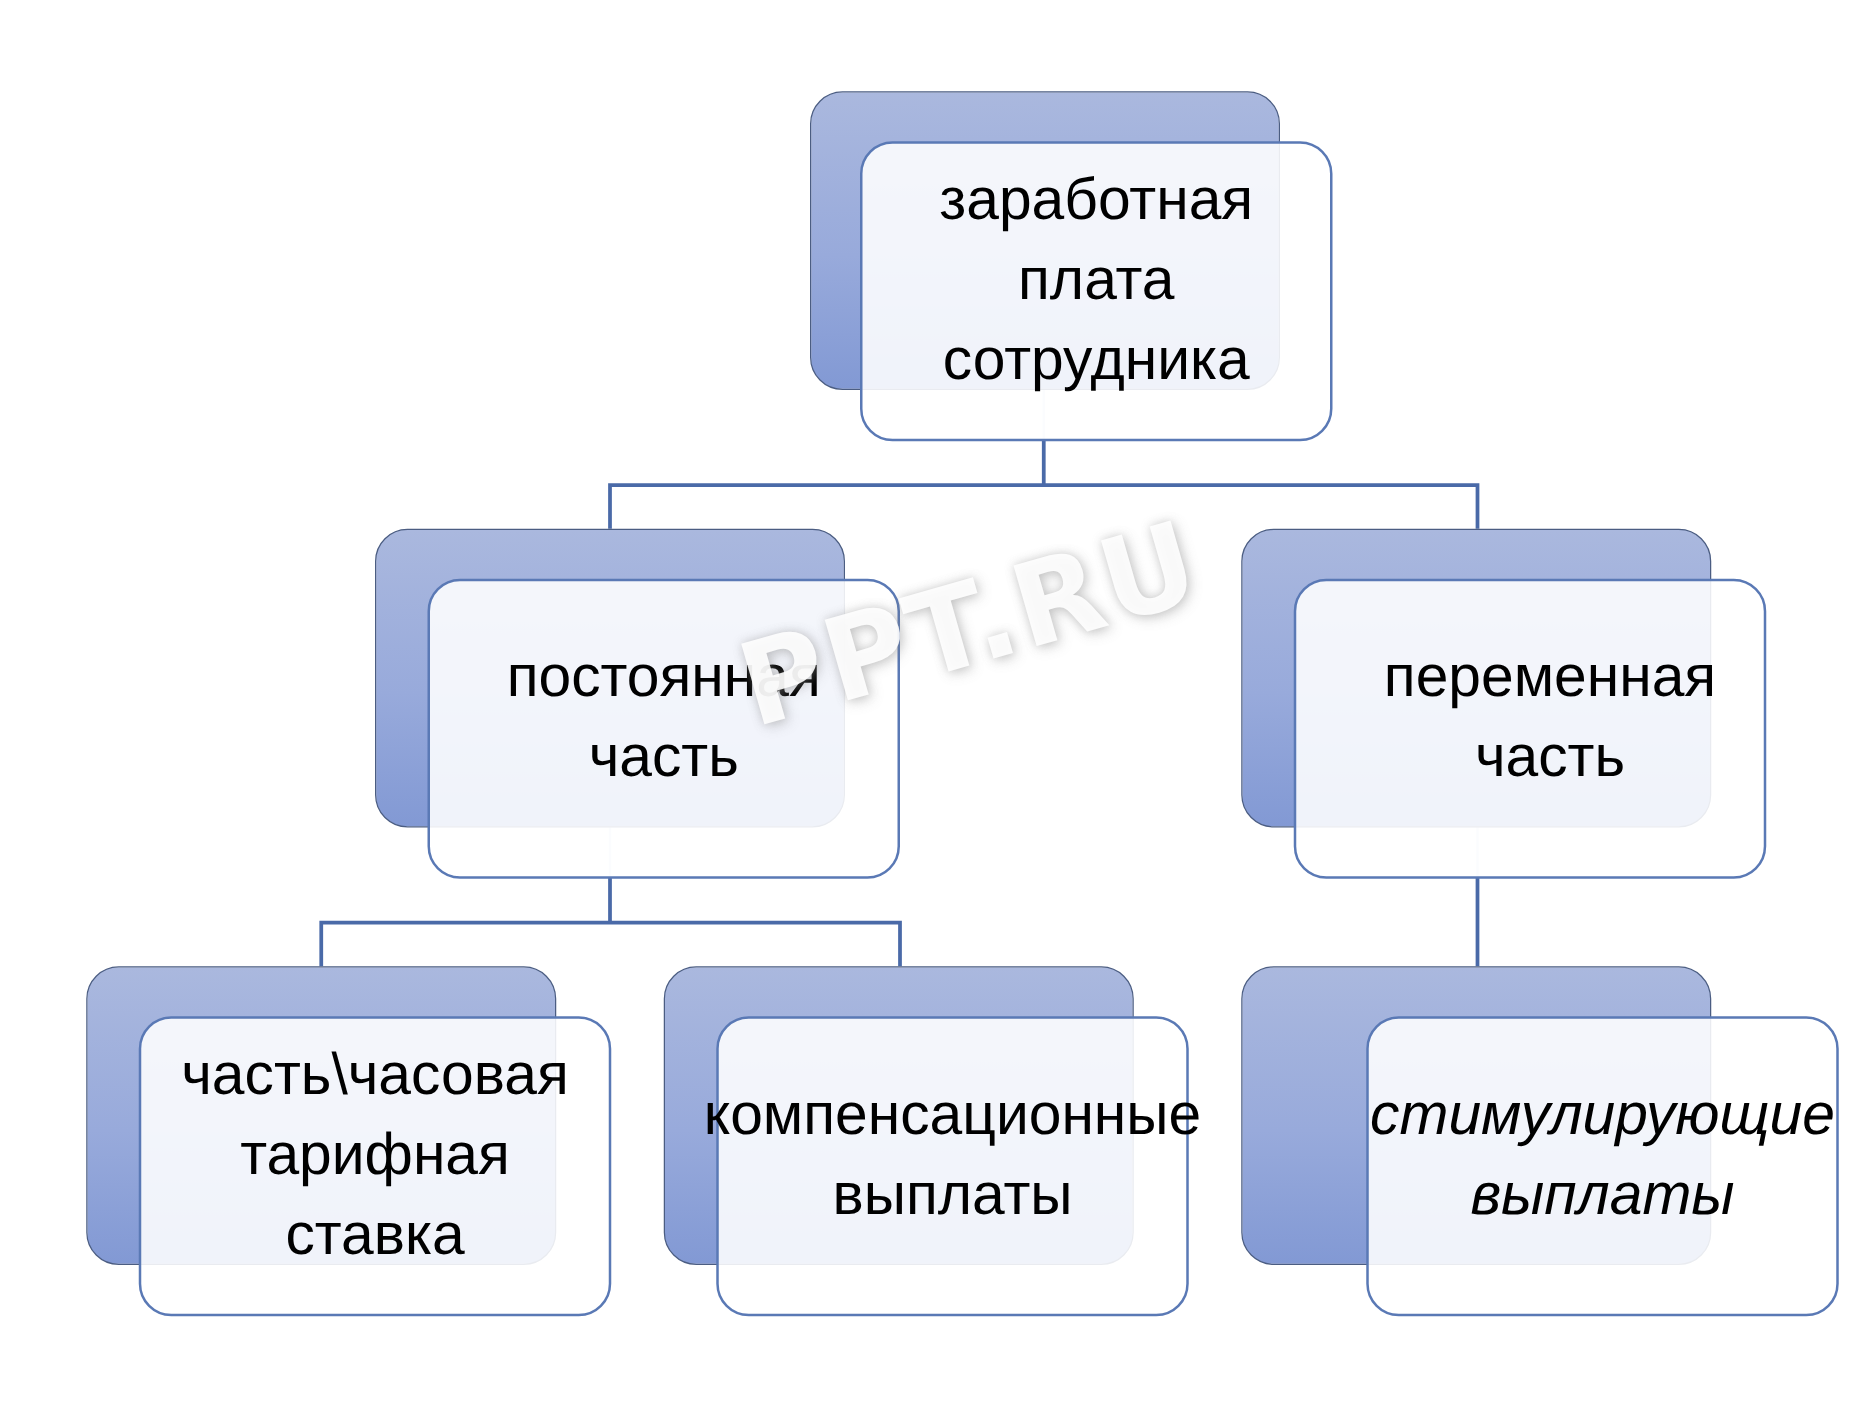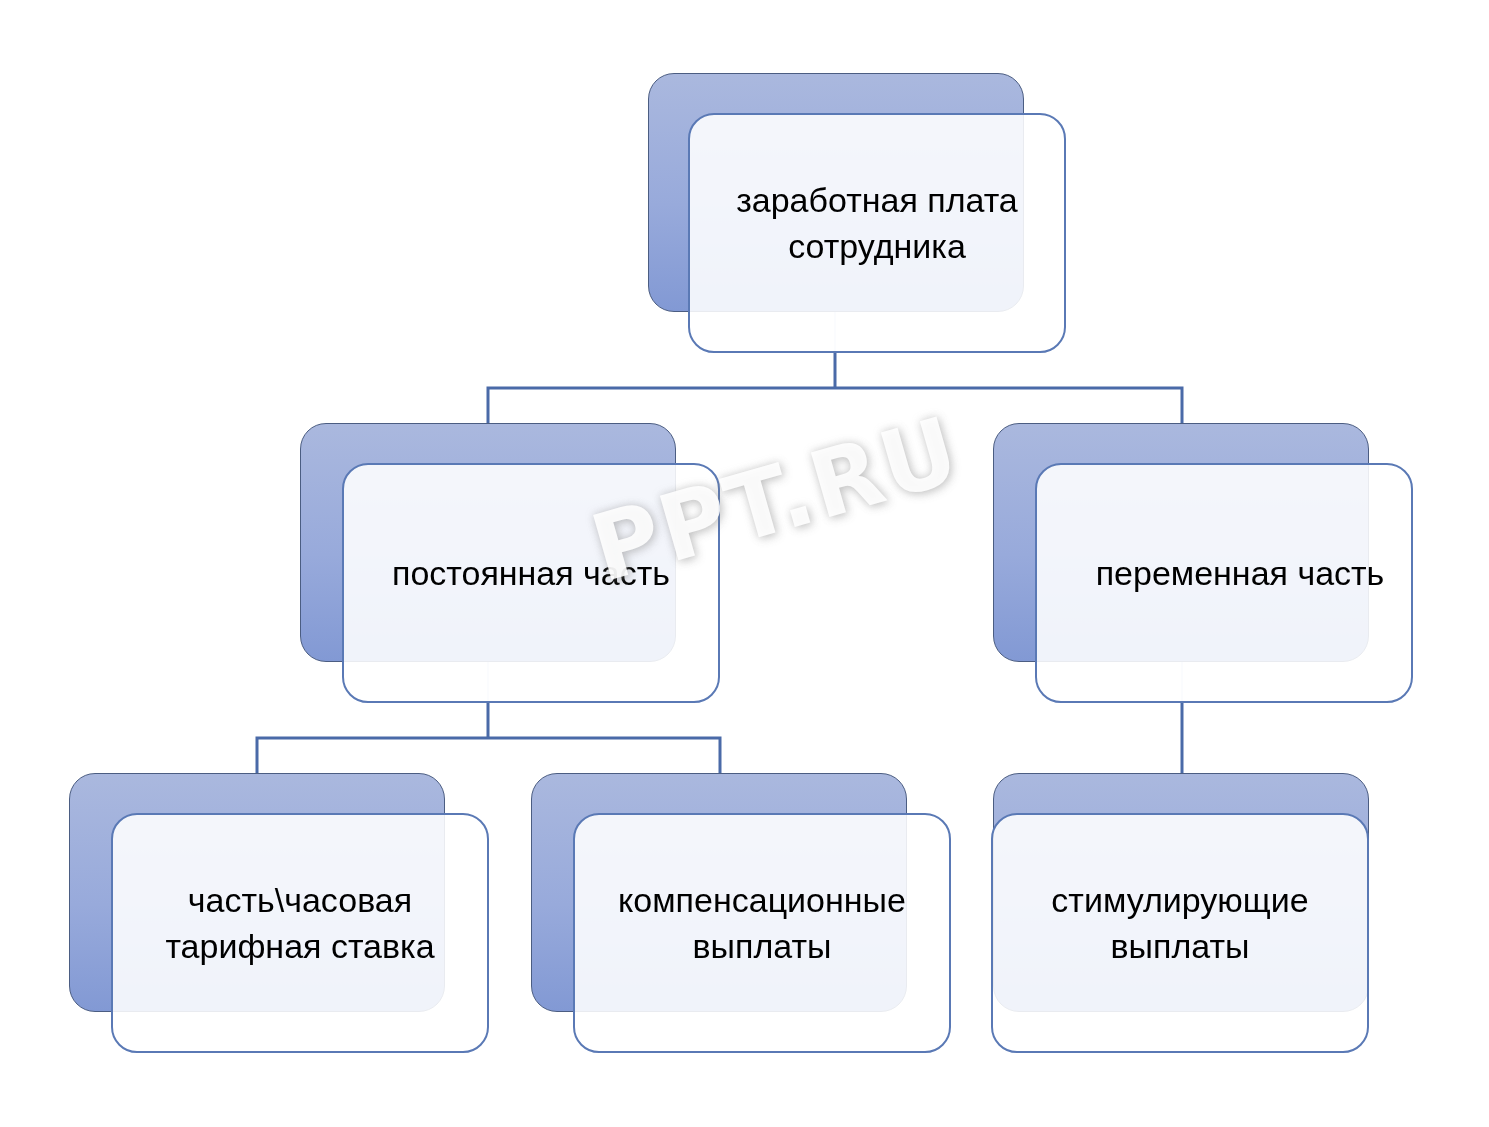--- a/index.html
+++ b/index.html
@@ -15,21 +15,21 @@
   .front {
     position: absolute; width: 378px; height: 240px; box-sizing: border-box;
     border-radius: 26px;
     background: rgba(255,255,255,0.88);
     border: 2px solid #5a79b5;
     display: flex; align-items: center; justify-content: center;
     text-align: center;
   }
   .label {
     font-family: "Liberation Sans", "DejaVu Sans", sans-serif;
-    font-size: 34px; line-height: 46px; color: #000;
+    font-size: 47px; line-height: 64px; color: #000;
     white-space: pre-line; padding: 0 10px; margin-top: -20px;
   }
   svg.connectors { position: absolute; left: 0; top: 0; width: 1489px; height: 1127px; pointer-events: none; }
   .watermark {
     position: absolute; left: 580px; top: 500px;
     font-family: "DejaVu Sans", sans-serif; font-weight: bold;
     font-size: 92px; color: rgba(255,255,255,0.9);
     text-shadow: 0 0 8px rgba(150,150,150,0.35), 2px 3px 10px rgba(120,120,120,0.3);
     transform: rotate(-16deg); transform-origin: left top;
     letter-spacing: 2px; pointer-events: none;
@@ -89,20 +89,20 @@
   <div class="node">
     <div class="back" style="left:531px; top:773px;"></div>
     <div class="front" style="left:573px; top:813px;text-align:center;">
       <span class="label">компенсационные
 выплаты</span>
     </div>
   </div>
 
   <div class="node">
     <div class="back" style="left:993px; top:773px;"></div>
-    <div class="front" style="left:991px; top:813px;">
+    <div class="front" style="left:1093px; top:813px;font-style:italic;">
       <span class="label">стимулирующие
 выплаты</span>
     </div>
   </div>
 
   <div class="watermark">PPT.RU</div>
 </div>
 
 </body></html>

